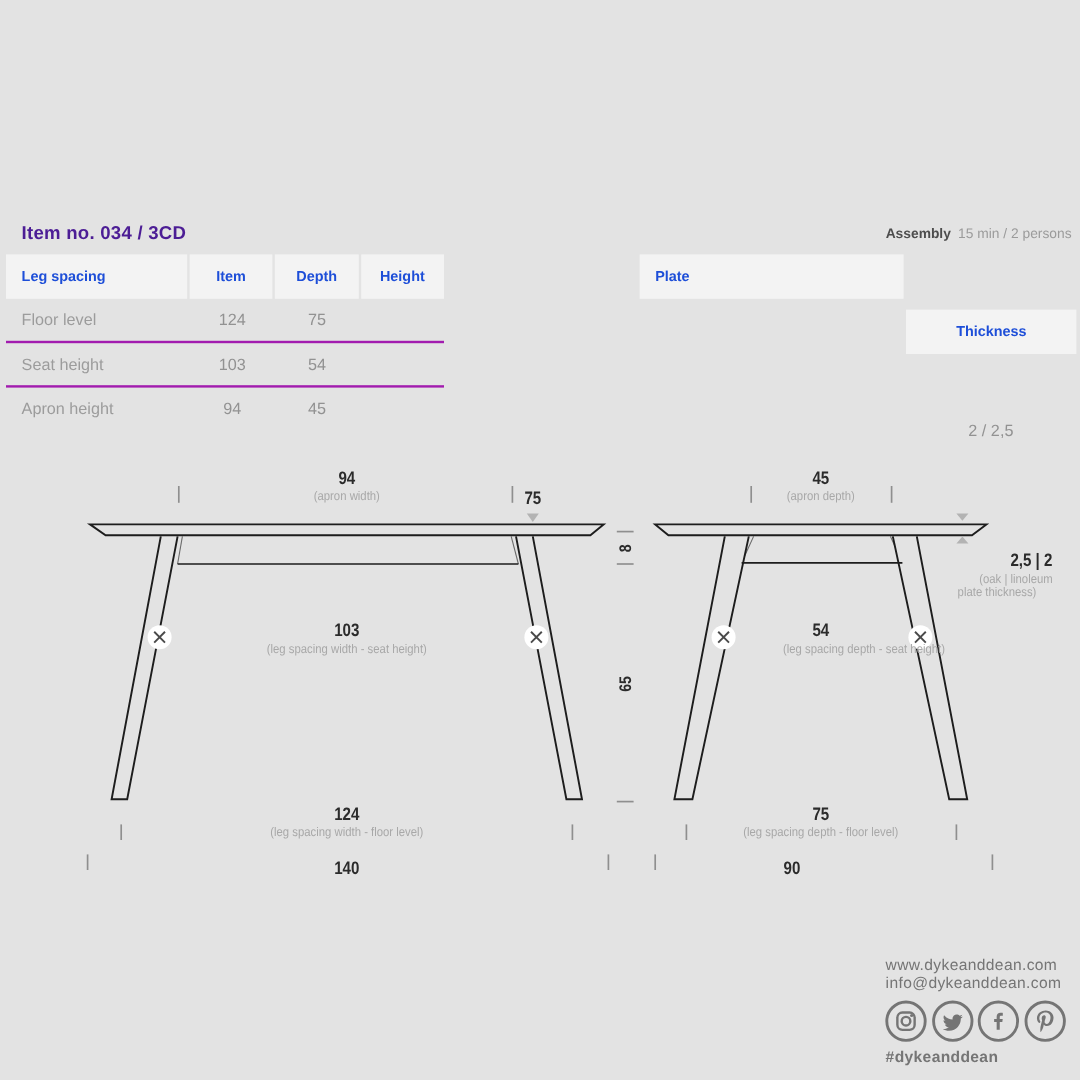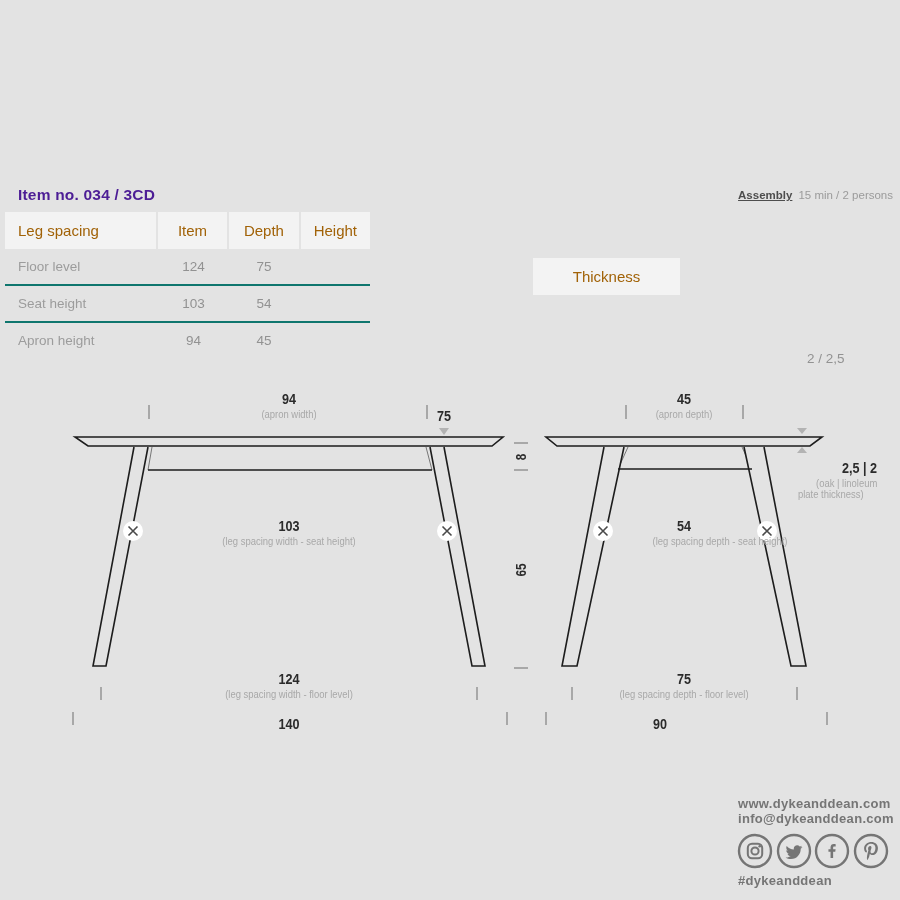--- a/index.html
+++ b/index.html
@@ -2,33 +2,33 @@
 <html><head>
 <meta charset="utf-8">
 <style>
   html,body{margin:0;padding:0;}
   body{font-family:"Liberation Sans", sans-serif;}
   .page{position:relative;width:900px;height:900px;background:#e3e3e3;overflow:hidden;}
 
   
   .item-title{position:absolute;left:18px;top:186px;font-size:15.5px;font-weight:bold;color:#4c1d95;letter-spacing:.2px;}
   .assembly{position:absolute;right:7px;top:189px;font-size:11.5px;white-space:nowrap;}
-  .assembly .lbl{font-weight:bold;color:#4d4d4d;margin-right:6px;text-decoration:underline;}
+  .assembly .lbl{font-weight:bold;color:#4d4d4d;margin-right:6px;}
   .assembly .val{color:#9b9b9b;}
 
   
   .tbl{position:absolute;top:212px;}
   .tbl-left{left:5px;width:365px;}
   .tbl-right{left:533px;width:364px;}
   .thead{display:flex;gap:2px;}
-  .th{background:#f3f3f3;height:37px;line-height:37px;font-size:15px;font-weight:normal;color:#a16207;}
+  .th{background:#f3f3f3;height:37px;line-height:37px;font-size:12px;font-weight:bold;color:#1d4ed8;}
   .th.first{padding-left:13px;text-align:left;}
   .th.cen{text-align:center;}
   .trow{display:flex;height:35px;line-height:35px;font-size:13.5px;color:#9c9c9c;}
-  .trow.sep{border-bottom:2px solid #0f766e;}
+  .trow.sep{border-bottom:2px solid #a21caf;}
   .td.first{padding-left:13px;}
   .td.cen{text-align:center;color:#929292;}
 
   
   .c0{width:143px;} .c1{width:72px;} .c2{width:72px;} .c3{width:72px;}
   .p0{width:215px;} .p1{width:147px;margin-top:46px;}
 
   
   .cx{position:absolute;transform:translateX(-50%);white-space:nowrap;text-align:center;}
   .lx{position:absolute;white-space:nowrap;}
@@ -38,21 +38,21 @@
   .dim-note{font-size:10.5px;color:#a8a8a8;line-height:13px;}
   .dim-note .sq{display:inline-block;transform:scaleX(.9);}
   .dim-note2{font-size:10.5px;color:#a8a8a8;line-height:11.5px;}
   .dim-note2 .sq{display:inline-block;transform:scaleX(.9);transform-origin:left center;}
   .vdim{position:absolute;white-space:nowrap;font-size:14px;font-weight:bold;color:#2b2b2b;transform:translate(-50%,-50%) rotate(-90deg) scaleX(.84);}
 
   svg.lineart{position:absolute;left:0;top:0;}
 
   
   .footer{position:absolute;left:738px;top:796px;}
-  .f-line{font-size:13px;font-weight:bold;color:#757575;letter-spacing:.3px;line-height:15px;}
+  .f-line{font-size:13px;font-weight:normal;color:#757575;letter-spacing:.3px;line-height:15px;}
   .socials{display:flex;gap:2.5px;margin-top:7px;margin-left:-1px;}
   .hashtag{margin-top:4px;font-size:13px;font-weight:bold;color:#757575;letter-spacing:.3px;}
 </style>
 </head>
 <body>
 
 <div class="page">
 
   <div class="item-title">Item no. 034 / 3CD</div>
   <div class="assembly">
@@ -81,20 +81,21 @@
     <div class="trow">
       <div class="td first c0">Apron height</div>
       <div class="td cen c1">94</div>
       <div class="td cen c2">45</div>
       <div class="td cen c3"></div>
     </div>
   </div>
 
   <div class="tbl tbl-right">
     <div class="thead">
+      <div class="th first p0">Plate</div>
       <div class="th cen p1">Thickness</div>
     </div>
     <div class="trow">
       <div class="td first p0"></div>
       <div class="td cen p1">2 / 2,5</div>
     </div>
   </div>
 
   <svg class="lineart" width="900" height="900" viewBox="0 0 900 900">
 

